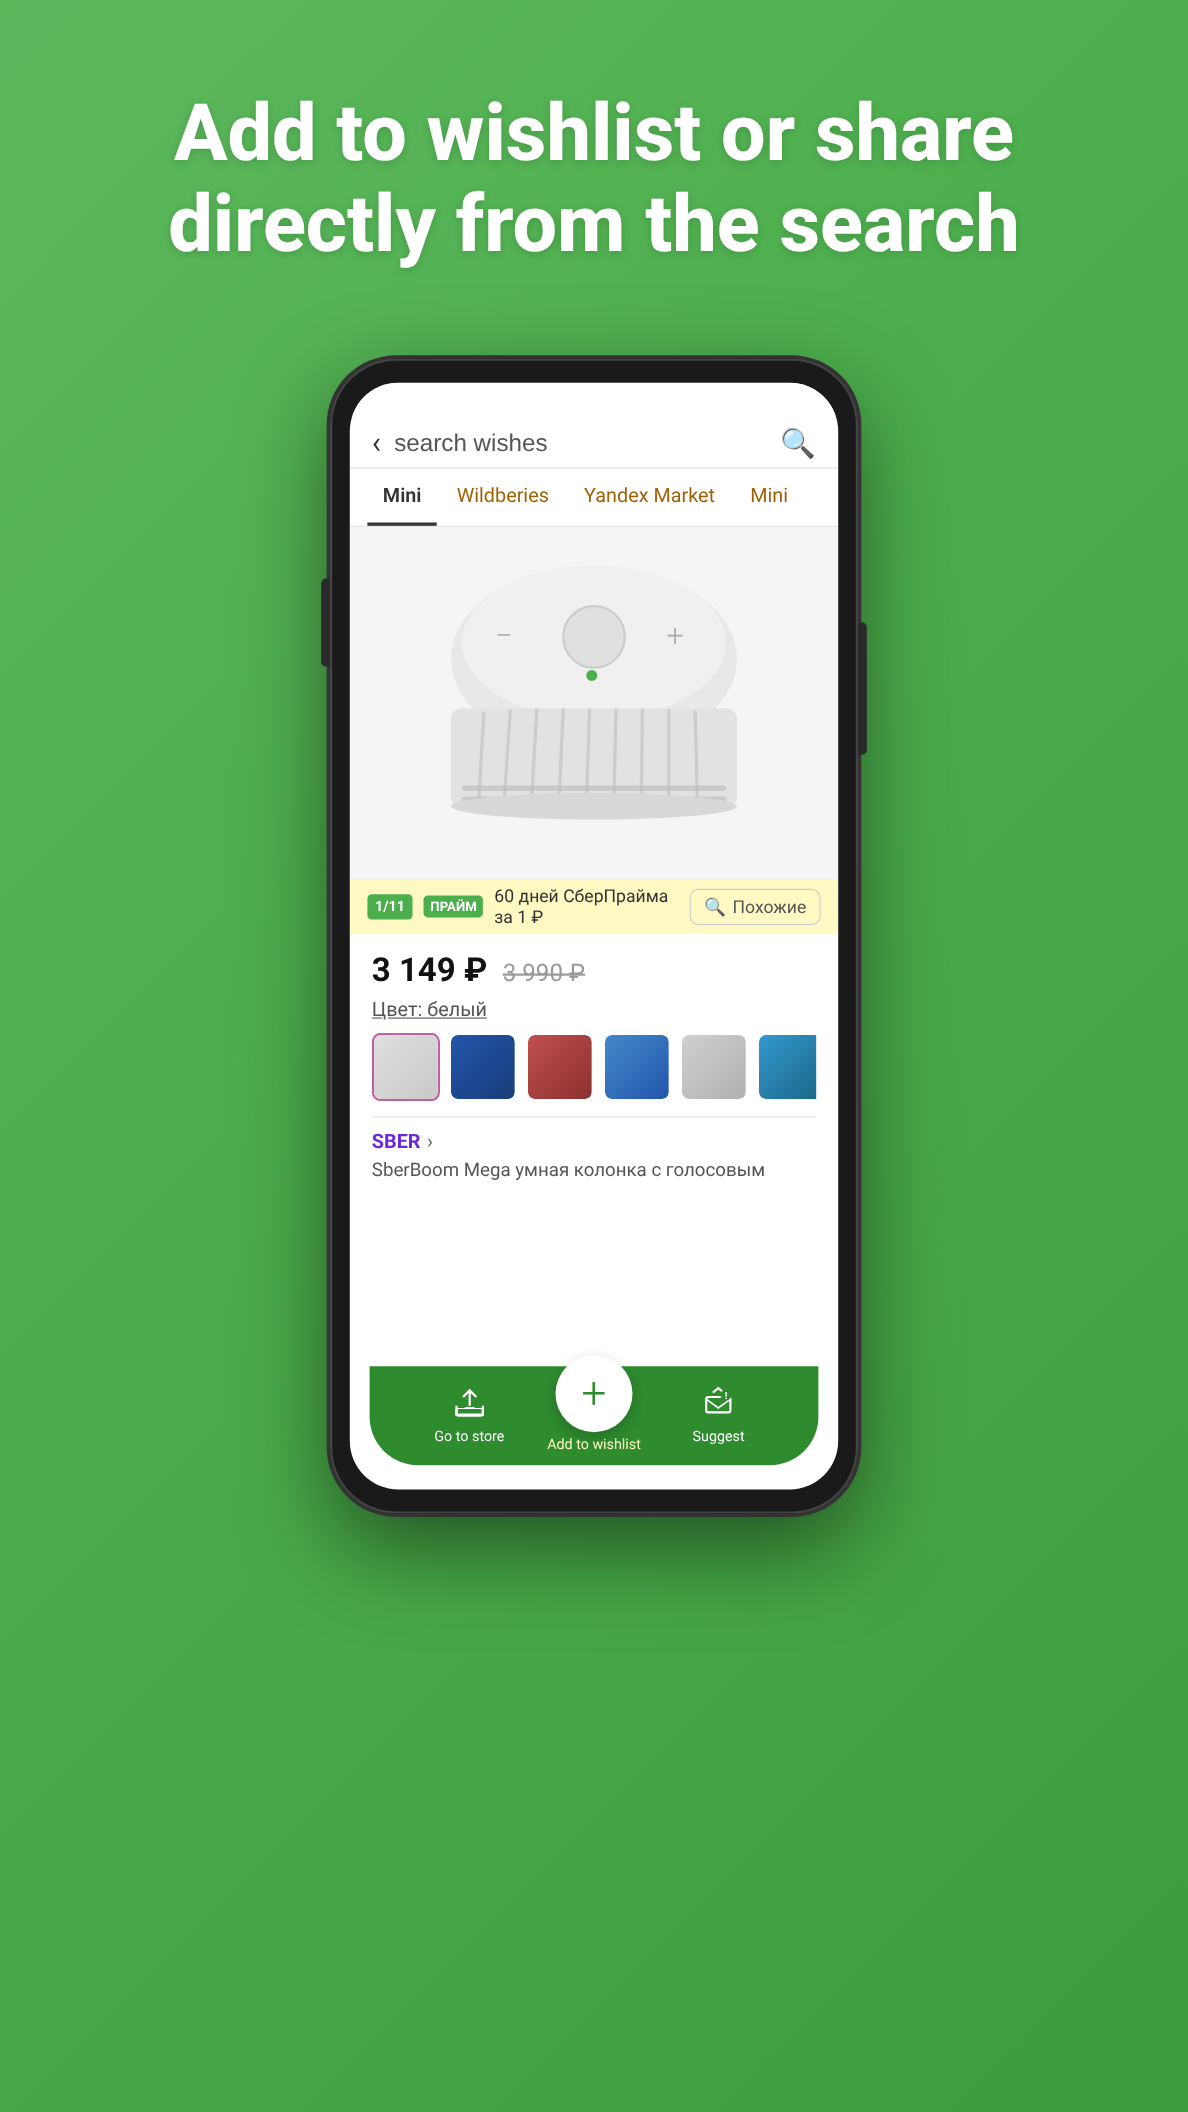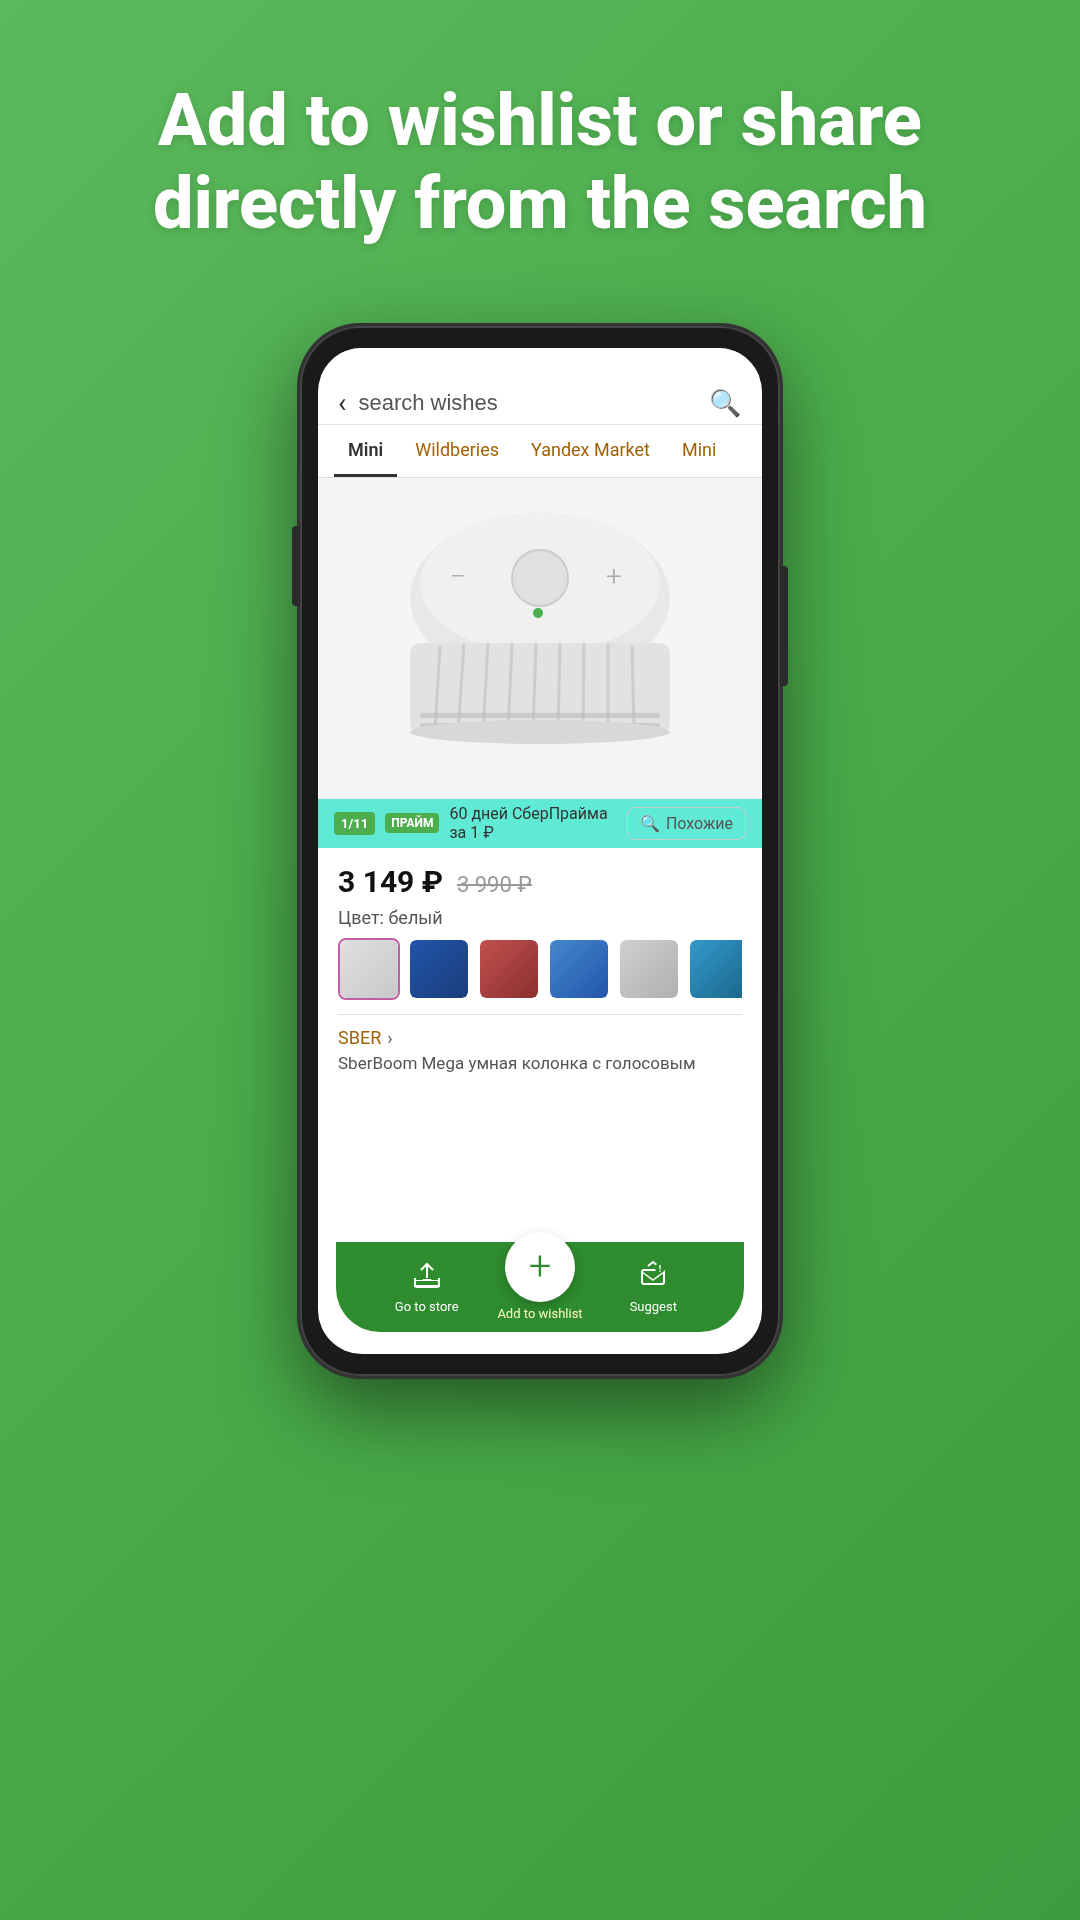--- a/index.html
+++ b/index.html
@@ -152,21 +152,21 @@
       flex-shrink: 0;
       overflow: hidden;
       display: flex;
       align-items: center;
       justify-content: center;
     }
 
     
     .promo-banner {
       height: 50px;
-      background: #5eead4;
+      background: #fef9c3;
       border-top: 1px solid #eee;
       display: flex;
       align-items: center;
       padding: 0 16px;
       gap: 10px;
       flex-shrink: 0;
     }
 
     .promo-badge {
       background: #4cae4c;
@@ -218,20 +218,21 @@
     .price-old {
       font-size: 22px;
       color: #999;
       text-decoration: line-through;
     }
 
     .color-label {
       font-size: 18px;
       color: #555;
       margin-bottom: 10px;
+      text-decoration: underline;
     }
 
     
     .swatches-row {
       display: flex;
       gap: 8px;
       overflow: hidden;
       margin-bottom: 14px;
     }
 
@@ -264,22 +265,22 @@
     
     .seller-row {
       display: flex;
       align-items: center;
       gap: 6px;
       margin-bottom: 4px;
     }
 
     .seller-name {
       font-size: 18px;
-      font-weight: 400;
-      color: #a16207;
+      font-weight: 700;
+      color: #6d28d9;
     }
 
     .seller-chevron {
       font-size: 18px;
       color: #666;
     }
 
     .product-title-text {
       font-size: 17px;
       color: #555;

